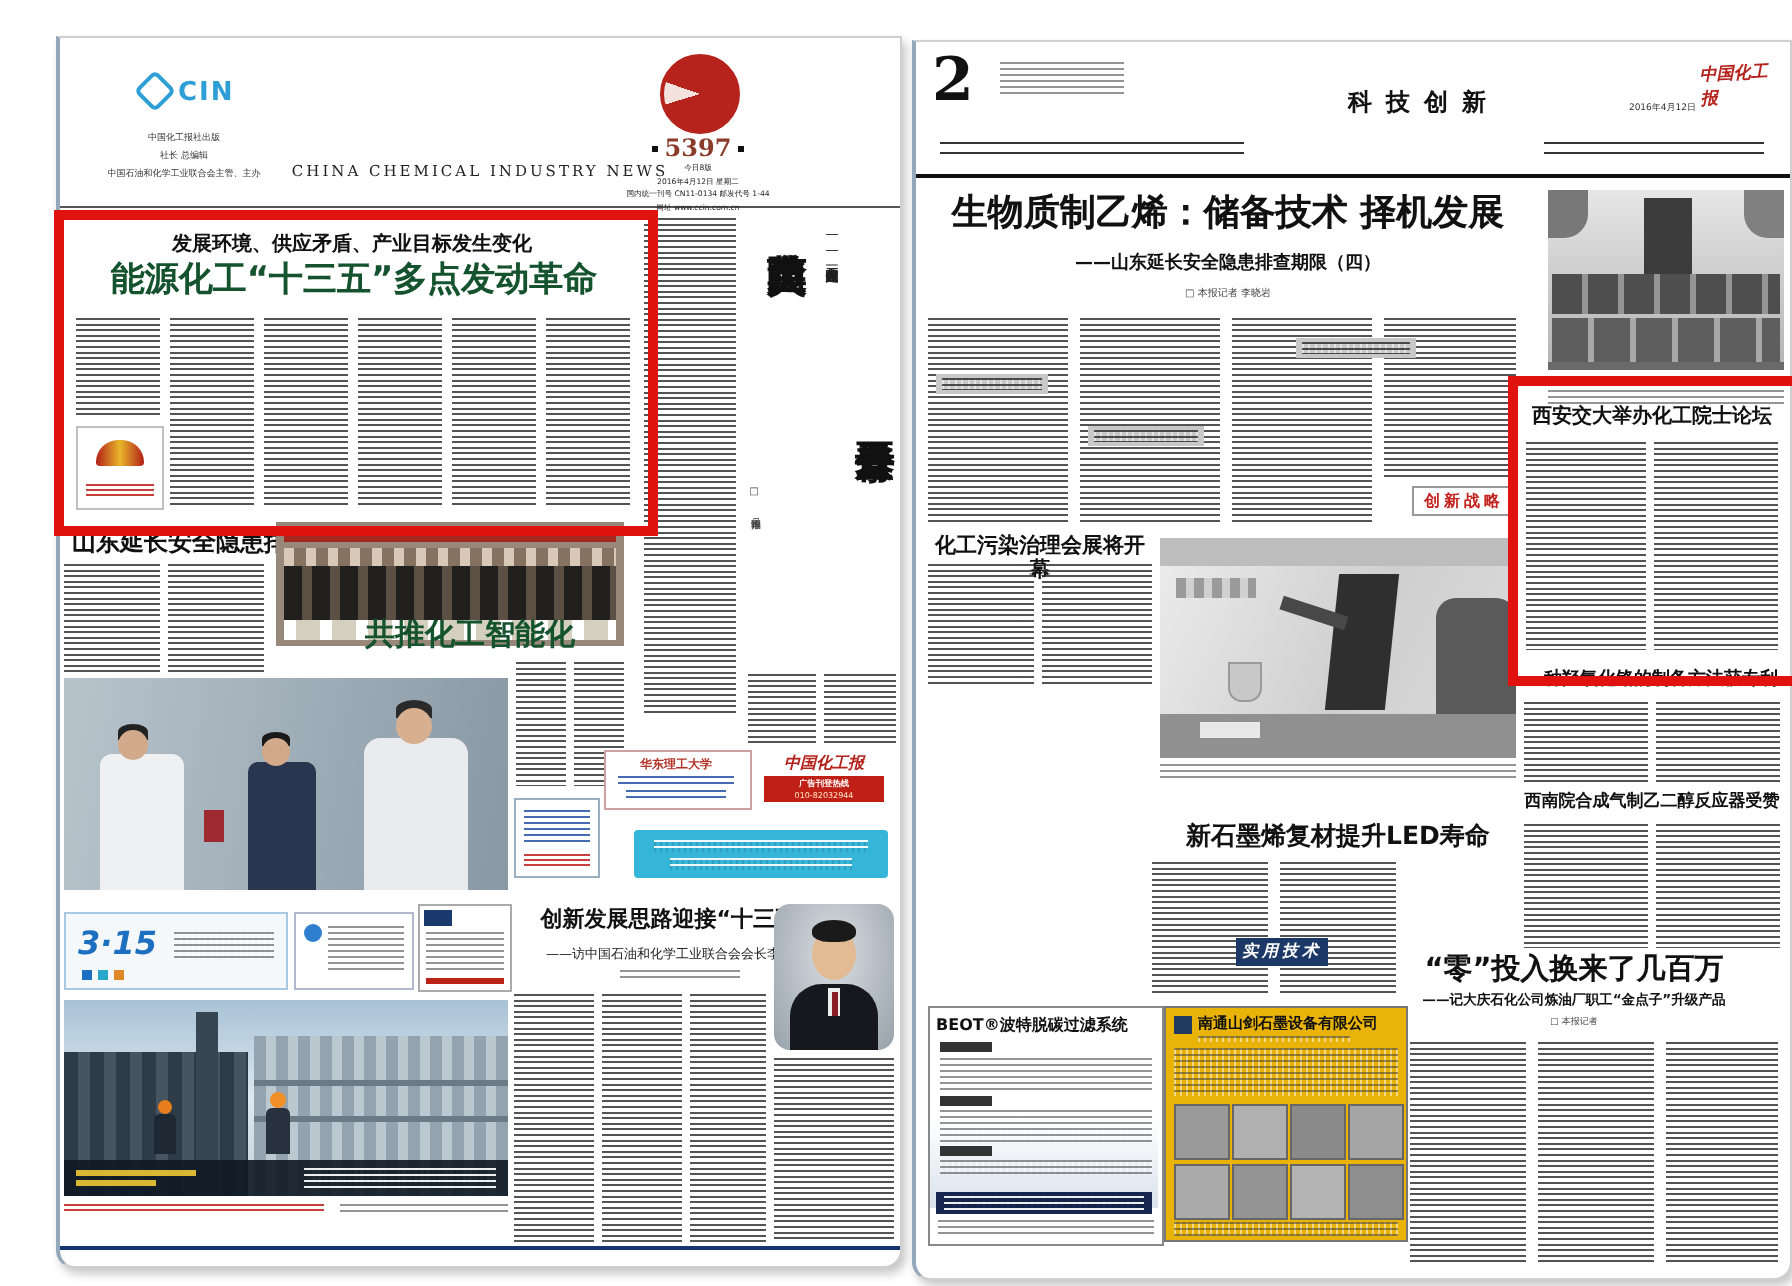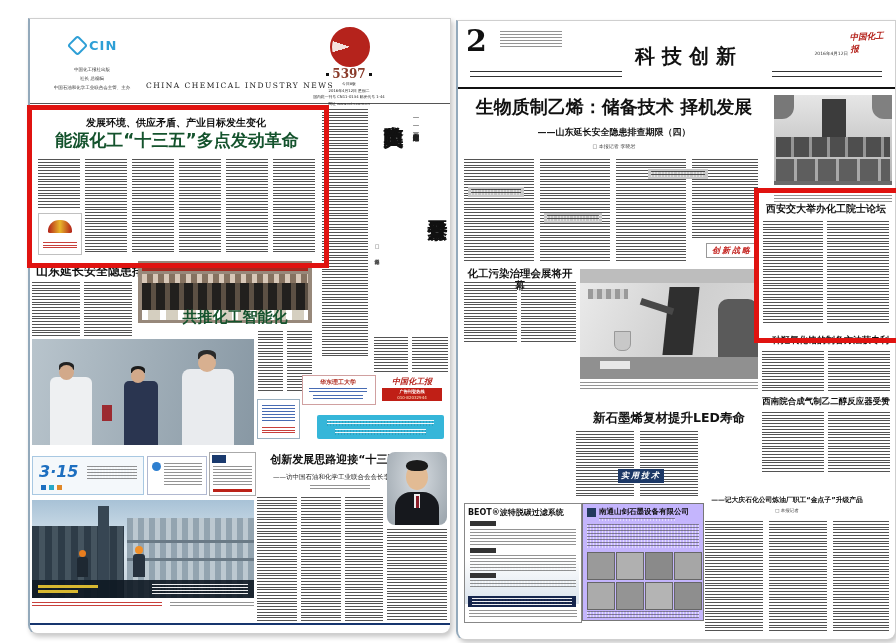--- a/index.html
+++ b/index.html
@@ -180,21 +180,21 @@
   <div class="a gk" style="left:227px;top:478px;width:40px;height:124px"></div>
   <div class="a gk" style="left:271px;top:478px;width:40px;height:124px"></div>
   <div class="a gk" style="left:315px;top:478px;width:38px;height:124px"></div>
   <div class="a gk" style="left:357px;top:510px;width:60px;height:92px"></div>
 </div>
 
 <div class="page" style="left:456px;top:20px;width:437px;height:618px">
 
   <div class="a serif" style="left:8px;top:2px;width:30px;height:34px;font-size:30px;font-weight:bold">2</div>
   <div class="a gk-lt" style="left:42px;top:10px;width:62px;height:16px"></div>
-  <div class="a ctr hl" style="left:163px;top:24px;width:136px;height:20px;font-size:20px;letter-spacing:7px">科技创新</div>
+  <div class="a ctr hl" style="left:186px;top:24px;width:136px;height:20px;font-size:12px;letter-spacing:7px">科技创新</div>
   <div class="a" style="left:12px;top:50px;width:152px;height:4px;border-top:1px solid #333;border-bottom:1px solid #333"></div>
   <div class="a" style="left:314px;top:50px;width:110px;height:4px;border-top:1px solid #333;border-bottom:1px solid #333"></div>
   <div class="a" style="left:326px;top:30px;width:64px;height:7px;font-size:4.5px;text-align:right;color:#333">2016年4月12日</div>
   <div class="a serif" style="left:392px;top:10px;width:42px;height:22px;font-size:8.5px;font-weight:bold;font-style:italic;color:#b5231c;transform:rotate(-3deg)">中国化工报</div>
   <div class="a" style="left:0;top:66px;width:437px;height:2px;background:#111"></div>
 
   <div class="a ctr hl" style="left:8px;top:76px;width:296px;height:24px;font-size:18px">生物质制乙烯：储备技术 择机发展</div>
   <div class="a ctr hl" style="left:8px;top:106px;width:296px;height:12px;font-size:9px">——山东延长安全隐患排查期限（四）</div>
   <div class="a ctr" style="left:8px;top:122px;width:296px;height:7px;font-size:5px;color:#444">□ 本报记者 李晓岩</div>
 
@@ -215,21 +215,21 @@
   <div class="a subh" style="left:10px;top:166px;width:56px;height:10px">
       <div class="a gk" style="left:3px;top:2px;width:50px;height:6px"></div>
     </div>
   <div class="a subh" style="left:86px;top:192px;width:58px;height:10px">
       <div class="a gk" style="left:3px;top:2px;width:52px;height:6px"></div>
     </div>
   <div class="a subh" style="left:190px;top:148px;width:60px;height:10px">
       <div class="a gk" style="left:3px;top:2px;width:54px;height:6px"></div>
     </div>
   <div class="a ctr" style="left:248px;top:222px;width:50px;height:13px;border:1px solid #999;color:#c42420;
-       font-style:italic;font-weight:bold;font-size:8px;letter-spacing:2px;line-height:13px">创新战略</div>
+       font-weight:bold;font-size:8px;letter-spacing:2px;line-height:13px">创新战略</div>
 
   <div class="a ctr hl" style="left:6px;top:246px;width:112px;height:13px;font-size:10.5px">化工污染治理会展将开幕</div>
   <div class="a gk" style="left:6px;top:261px;width:53px;height:60px"></div>
   <div class="a gk" style="left:63px;top:261px;width:55px;height:60px"></div>
 
 
   <div class="a" style="left:122px;top:248px;width:178px;height:110px;background:linear-gradient(115deg,#ececec 0%,#cfcfcf 55%,#dcdcdc 100%)">
     <div class="a" style="left:0;top:0;width:178px;height:14px;background:#bdbdbd"></div>
     <div class="a" style="left:8px;top:20px;width:40px;height:10px;background:repeating-linear-gradient(90deg,#9a9a9a 0 5px,#d0d0d0 5px 9px)"></div>
     <div class="a" style="left:86px;top:18px;width:30px;height:68px;background:#2f2f2f;transform:skewX(-6deg)"></div>
@@ -240,20 +240,21 @@
     <div class="a" style="left:20px;top:92px;width:30px;height:8px;background:#e8e8e8"></div>
   </div>
   <div class="a gk-lt" style="left:122px;top:361px;width:178px;height:8px"></div>
 
   <div class="a ctr hl" style="left:118px;top:390px;width:186px;height:16px;font-size:12.5px">新石墨烯复材提升LED寿命</div>
   <div class="a gk" style="left:118px;top:410px;width:58px;height:66px"></div>
   <div class="a gk" style="left:182px;top:410px;width:58px;height:66px"></div>
   <div class="a ctr" style="left:160px;top:448px;width:46px;height:14px;background:#1c3866;color:#fff;
        font-style:italic;font-weight:bold;font-size:8px;letter-spacing:2px;line-height:14px">实用技术</div>
 
+  <div class="a ctr hl" style="left:228px;top:456px;width:202px;height:18px;font-size:14.5px">“零”投入换来了几百万</div>
   <div class="a ctr hl" style="left:230px;top:476px;width:198px;height:9px;font-size:6.8px">——记大庆石化公司炼油厂职工“金点子”升级产品</div>
   <div class="a ctr" style="left:230px;top:487px;width:198px;height:6px;font-size:4.5px;color:#444">□ 本报记者</div>
   <div class="a gk" style="left:247px;top:500px;width:58px;height:112px"></div>
   <div class="a gk" style="left:311px;top:500px;width:58px;height:112px"></div>
   <div class="a gk" style="left:375px;top:500px;width:56px;height:112px"></div>
 
   <div class="a ctr hl" style="left:306px;top:182px;width:124px;height:14px;font-size:10px">西安交大举办化工院士论坛</div>
   <div class="a gk" style="left:305px;top:200px;width:60px;height:104px"></div>
   <div class="a gk" style="left:369px;top:200px;width:62px;height:104px"></div>
   <div class="a ctr hl" style="left:304px;top:314px;width:128px;height:12px;font-size:9px">一种羟氧化铬的制备方法获专利</div>
@@ -272,21 +273,21 @@
     <div class="a" style="left:5px;top:44px;width:26px;height:5px;background:#333"></div>
     <div class="a gk-lt" style="left:5px;top:51px;width:106px;height:7px"></div>
     <div class="a gk-lt" style="left:5px;top:60px;width:106px;height:7px"></div>
     <div class="a" style="left:5px;top:69px;width:26px;height:5px;background:#333"></div>
     <div class="a gk-lt" style="left:5px;top:76px;width:106px;height:7px"></div>
     <div class="a" style="left:3px;top:92px;width:108px;height:11px;background:#16264e">
       <div class="a gk-w" style="left:4px;top:2px;width:100px;height:7px"></div>
     </div>
     <div class="a gk-lt" style="left:4px;top:106px;width:108px;height:8px"></div>
   </div>
-  <div class="a" style="left:124px;top:482px;width:120px;height:116px;border:1px solid #777;background:#c4b5fd">
+  <div class="a" style="left:124px;top:482px;width:120px;height:116px;border:1px solid #777;background:#eab308">
     <div class="a" style="left:4px;top:4px;width:9px;height:9px;background:#223a5e"></div>
     <div class="a hl" style="left:16px;top:4px;width:100px;height:9px;font-size:7.5px">南通山剑石墨设备有限公司</div>
     <div class="a gk-lt" style="left:16px;top:14px;width:76px;height:3px"></div>
     <div class="a gk-lt" style="left:4px;top:20px;width:112px;height:24px"></div>
     <div class="a" style="left:4px;top:48px;width:26px;height:26px;background:#9a9a9a;border:1px solid #666"></div>
     <div class="a" style="left:33px;top:48px;width:26px;height:26px;background:#b0b0b0;border:1px solid #666"></div>
     <div class="a" style="left:62px;top:48px;width:26px;height:26px;background:#8a8a8a;border:1px solid #666"></div>
     <div class="a" style="left:91px;top:48px;width:26px;height:26px;background:#a6a6a6;border:1px solid #666"></div>
     <div class="a" style="left:4px;top:78px;width:26px;height:26px;background:#ababab;border:1px solid #666"></div>
     <div class="a" style="left:33px;top:78px;width:26px;height:26px;background:#949494;border:1px solid #666"></div>

